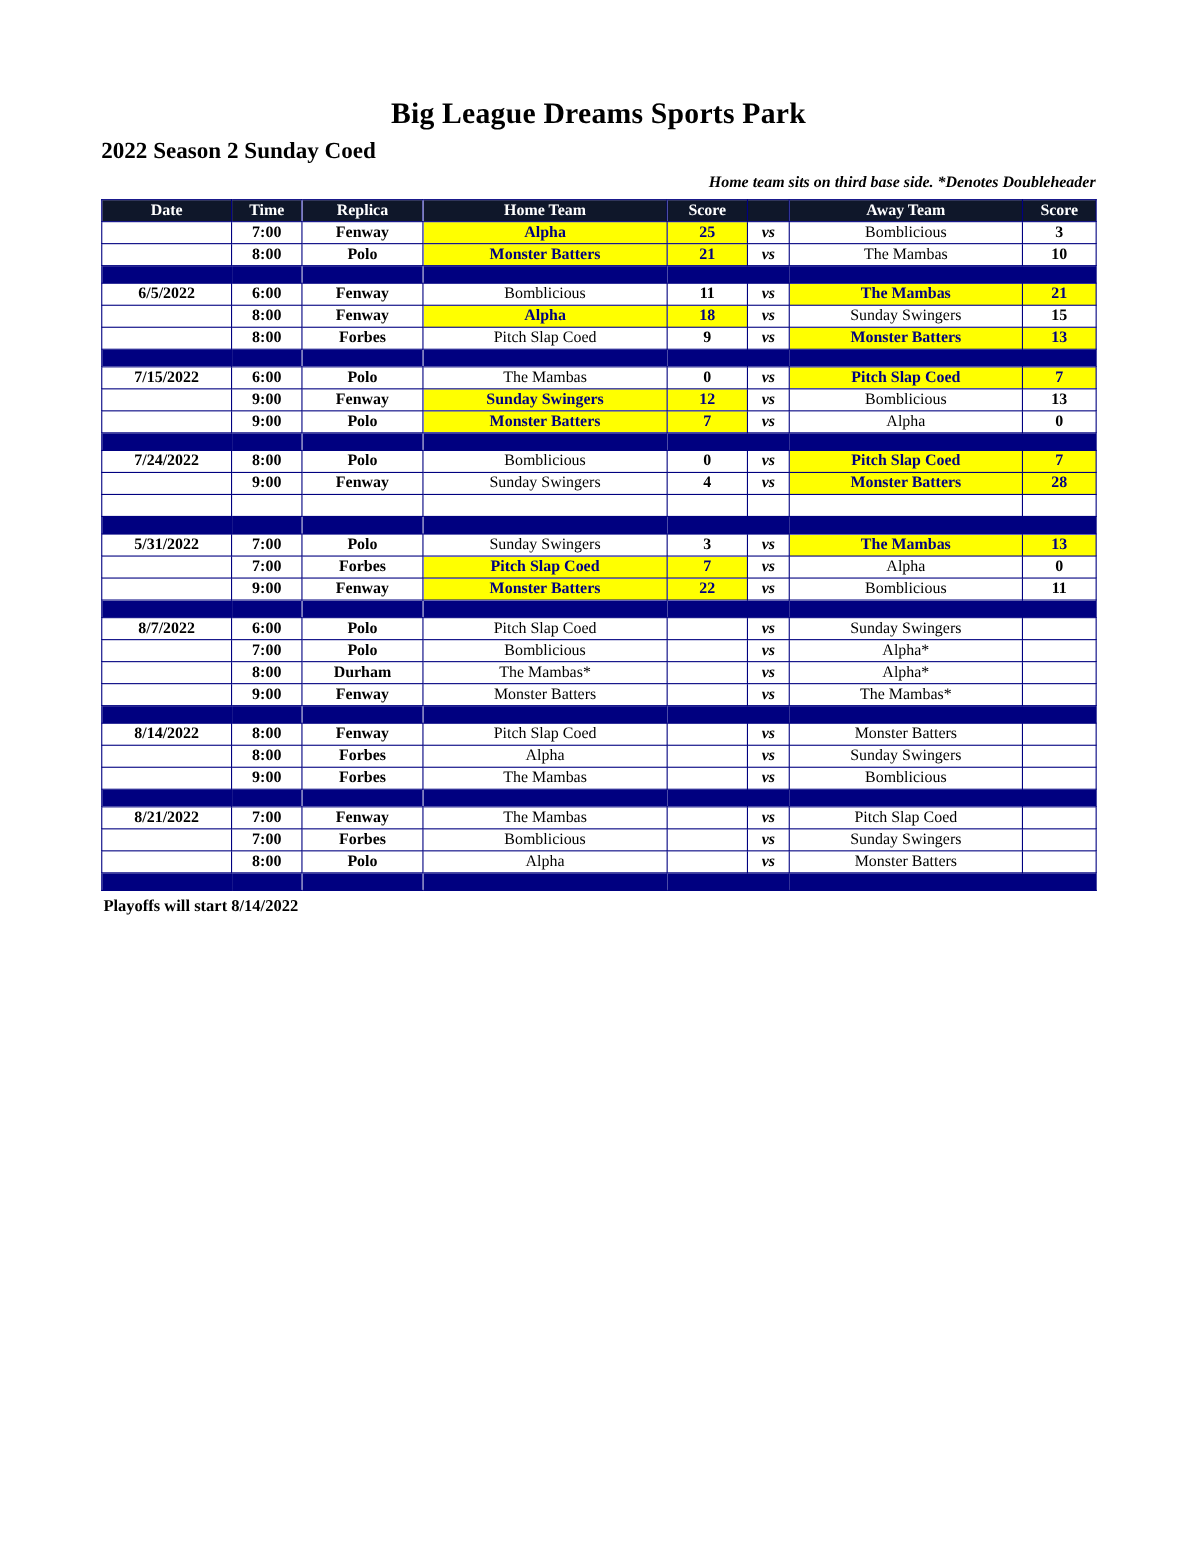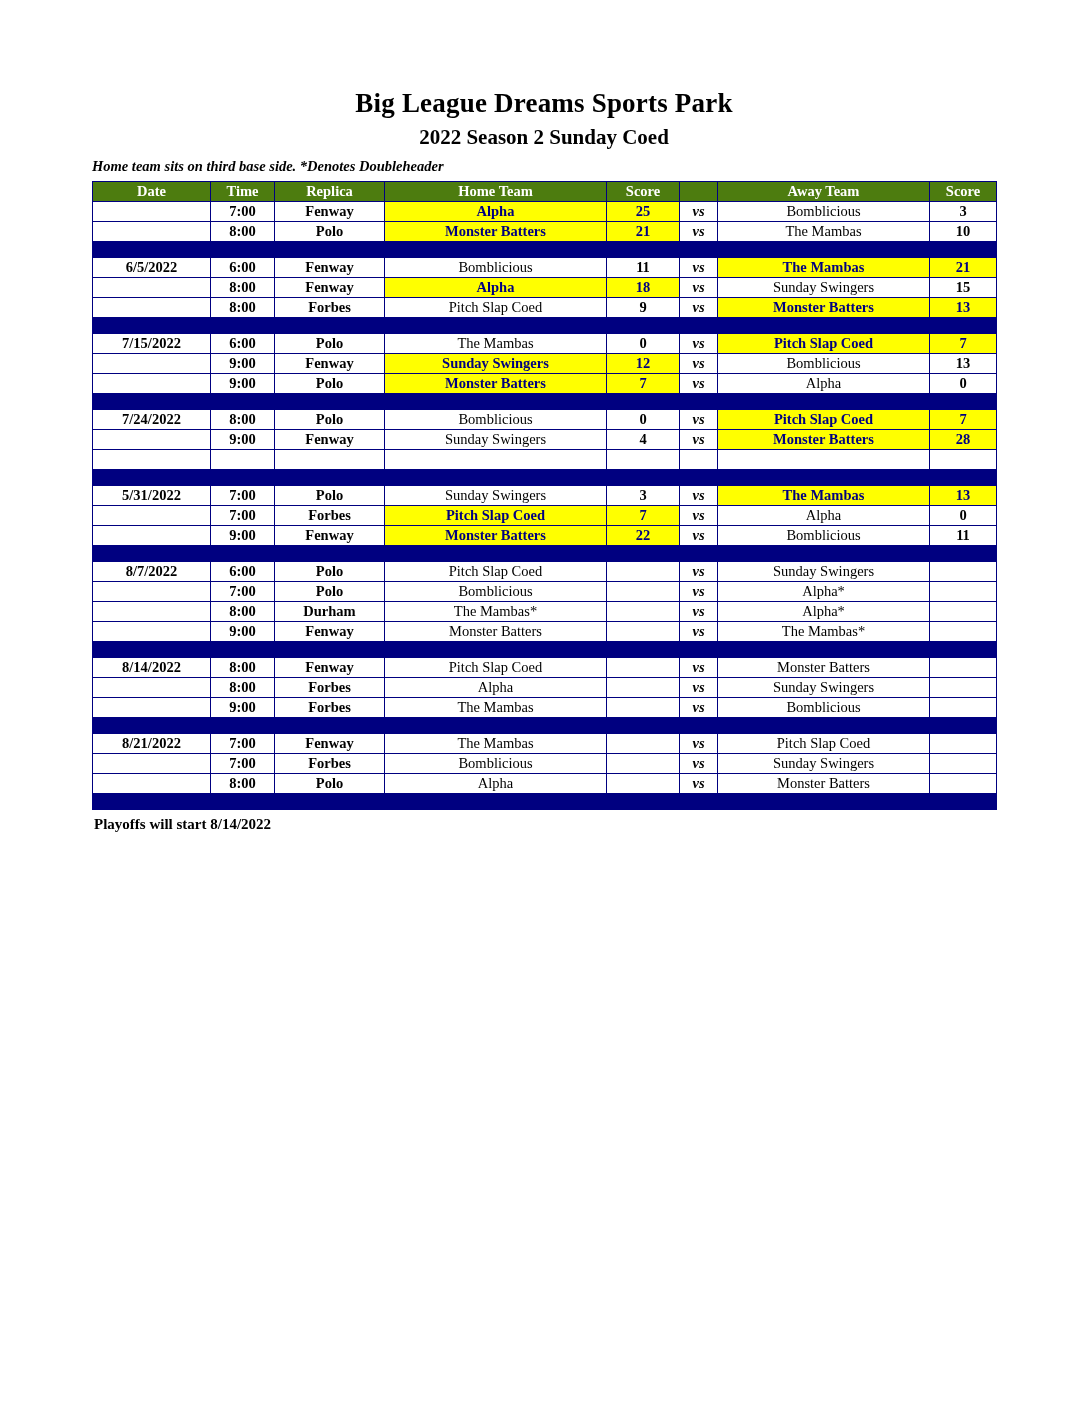--- a/index.html
+++ b/index.html
@@ -22,28 +22,28 @@
   }
   .title {
     text-align: center;
     font-family: "Liberation Serif", serif;
     font-weight: bold;
     font-size: 27px;
     letter-spacing: 0.2px;
     margin: 0 0 6px 0;
   }
   .subtitle {
-    text-align: center;
+    text-align: left;
     font-family: "Liberation Serif", serif;
     font-weight: bold;
     font-size: 21px;
     margin: 0 0 8px 0;
   }
   .note {
-    text-align: left;
+    text-align: right;
     font-family: "Liberation Serif", serif;
     font-weight: bold;
     font-style: italic;
     font-size: 14.5px;
     margin: 0 0 6px 0;
   }
   table.sched {
     border-collapse: collapse;
     width: 904px;
     margin: 0 auto;
@@ -54,21 +54,21 @@
     height: 19px;
     padding: 0 2px;
     font-size: 14.5px;
     font-family: "Liberation Serif", serif;
     text-align: center;
     vertical-align: middle;
     overflow: hidden;
     white-space: nowrap;
   }
   thead th {
-    background: #4d7c0f;
+    background: #0f172a;
     color: #ffffff;
     font-weight: bold;
     font-size: 15px;
     height: 21px;
   }
   col.c-date  { width: 118px; }
   col.c-time  { width: 64px; }
   col.c-rep   { width: 110px; }
   col.c-home  { width: 222px; }
   col.c-score1{ width: 73px; }

